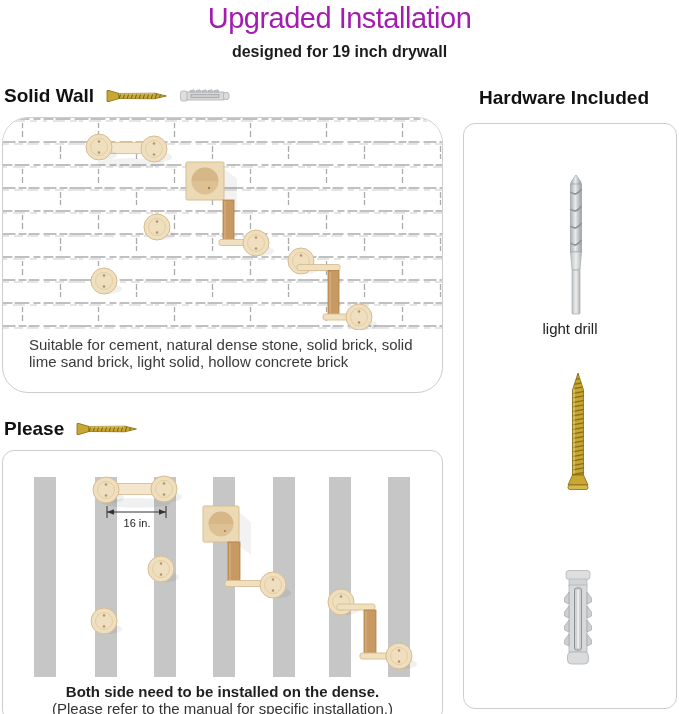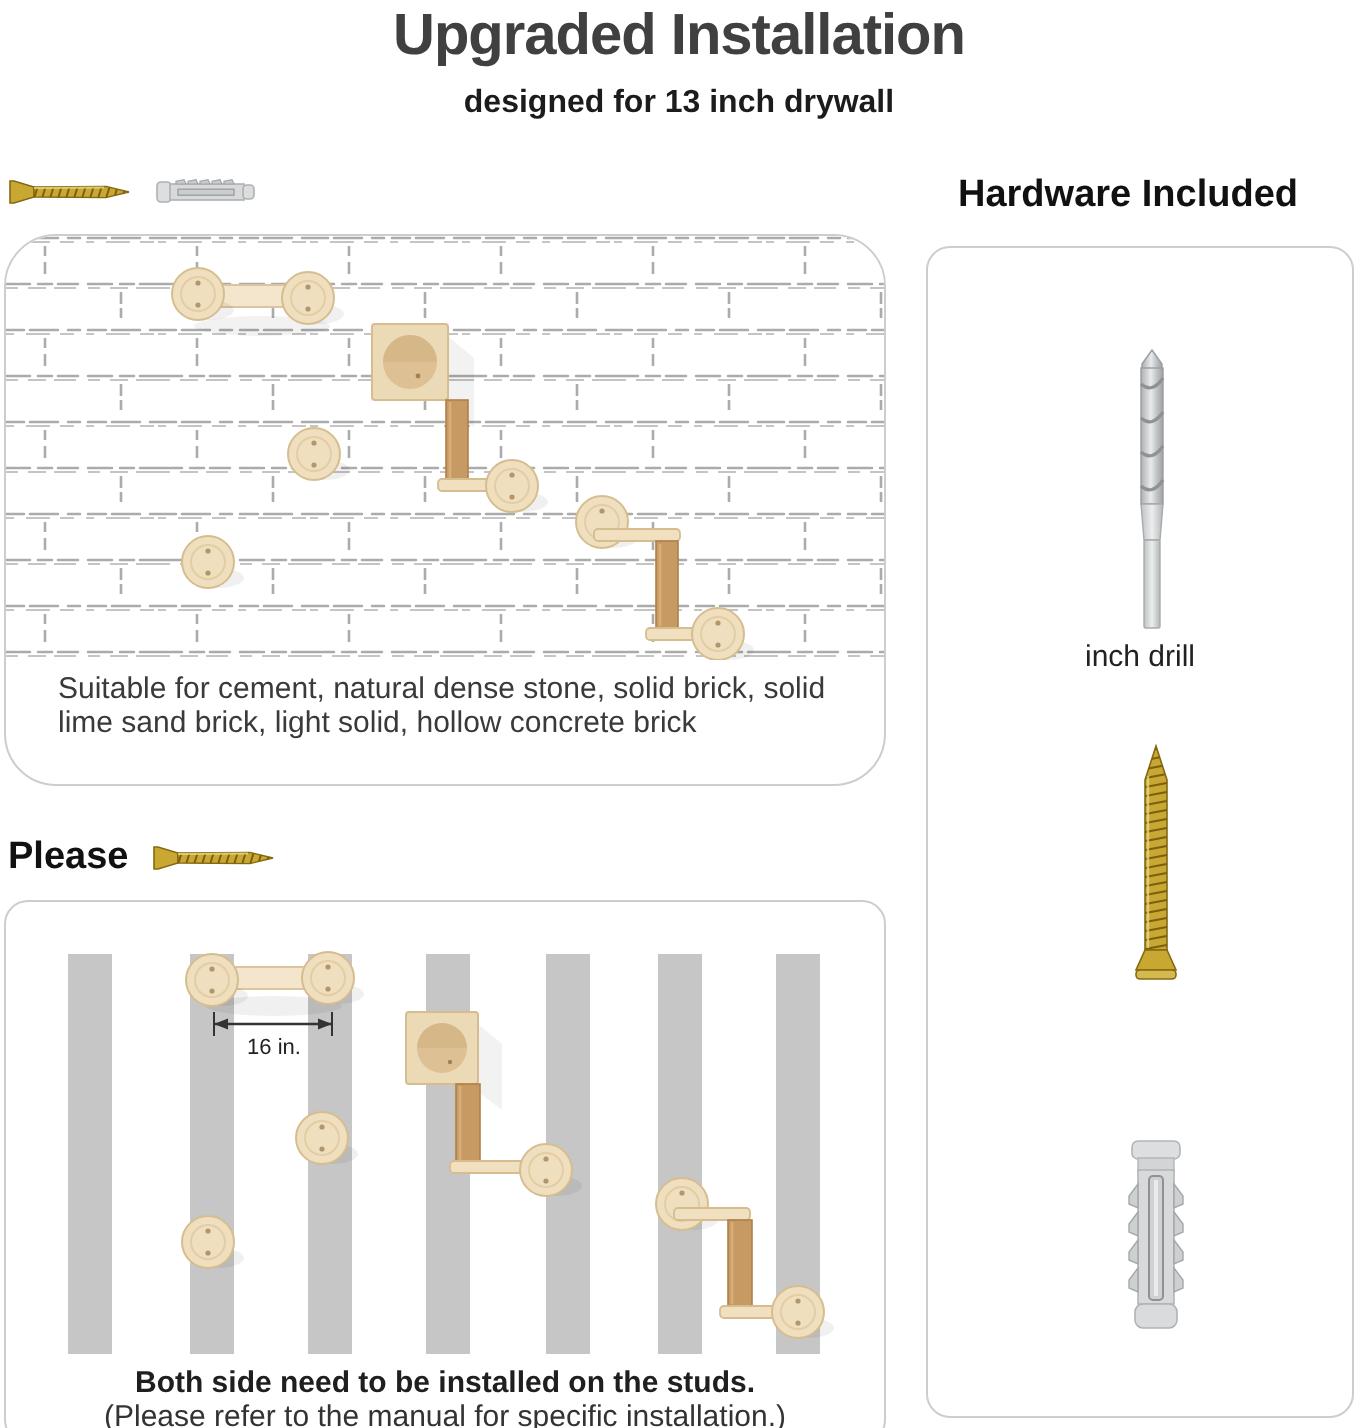--- a/index.html
+++ b/index.html
@@ -1,19 +1,19 @@
 <!DOCTYPE html>
 <html><head>
 <meta charset="utf-8">
 <style>
   html,body{margin:0;padding:0;background:#ffffff;}
   body{width:679px;height:714px;font-family:"Liberation Sans",sans-serif;color:#1a1a1a;overflow:hidden;}
   .page{position:relative;width:679px;height:714px;}
   header{text-align:center;}
-  h1{margin:2px 0 0 0;font-size:29px;line-height:1.15;font-weight:700;letter-spacing:-.5px;color:#404040;}
+  h1{margin:2px 0 0 0;font-size:29px;line-height:1.15;font-weight:400;letter-spacing:-.5px;color:#a21caf;}
   .subtitle{margin-top:8px;font-size:16px;font-weight:700;color:#1c1c1c;}
   .content{display:flex;padding:0 0 0 2px;}
   .left-col{width:441px;flex:0 0 441px;}
   .right-col{width:214px;flex:0 0 214px;margin-left:20px;}
   .heading-row{display:flex;align-items:center;gap:12px;margin:24px 0 10px 2px;height:22px;}
   .h2{font-size:19px;font-weight:700;color:#111;white-space:nowrap;}
   .panel{border:1px solid #cdcdcd;border-radius:12px;background:#fff;overflow:hidden;box-sizing:border-box;}
   .solid-panel{width:441px;height:276px;border-radius:26px;}
   .drywall-panel{width:441px;height:272px;margin-top:9px;}
   .hardware-panel{position:relative;width:214px;height:586px;margin-top:14px;}
@@ -26,28 +26,29 @@
   svg{display:block;}
   .hrow2{margin-top:25px;}
 </style>
 </head>
 <body>
 
 <div class="page">
 
   <header>
     <h1>Upgraded Installation</h1>
-    <div class="subtitle">designed for 13 inch drywall</div>
+    <div class="subtitle">designed for 19 inch drywall</div>
   </header>
 
   <div class="content">
 
     <div class="left-col">
 
       <div class="heading-row">
+        <span class="h2">Solid Wall</span>
 
         <svg width="62" height="14" viewBox="0 0 62 14">
           <defs>
             <pattern id="thrH" width="4" height="14" patternUnits="userSpaceOnUse">
               <line x1="0.5" y1="12" x2="3.5" y2="2" stroke="#7a600f" stroke-width="1"></line>
             </pattern>
           </defs>
           <polygon points="1,1.5 1,12.5 3,12.5 13,9.5 13,4.5 3,1.5" fill="#c9a733" stroke="#85690f" stroke-width="0.8"></polygon>
           <polygon points="13,4.5 49,4.2 60.5,7 49,9.8 13,9.5" fill="#c9a733" stroke="#85690f" stroke-width="0.7"></polygon>
           <polygon points="13,4.5 49,4.2 60.5,7 49,9.8 13,9.5" fill="url(#thrH)"></polygon>
@@ -187,21 +188,21 @@
           <g>
             <use href="#disc" x="338" y="151"></use>
             <rect x="334" y="153" width="38" height="6" rx="2" fill="#f0e0c0" stroke="#d6bd90" stroke-width="0.9"></rect>
             <rect x="361" y="159" width="12" height="44" fill="#c79963" stroke="#b08048" stroke-width="0.8"></rect>
             <line x1="363" y1="160" x2="363" y2="201" stroke="#dcb37f" stroke-width="1.4" opacity="0.8"></line>
             <rect x="357" y="202" width="48" height="6" rx="2" fill="#f0e0c0" stroke="#d6bd90" stroke-width="0.9"></rect>
             <use href="#disc" x="396" y="205"></use>
           </g>
         </svg>
         <div class="dry-caption">
-          <div class="b">Both side need to be installed on the studs.</div>
+          <div class="b">Both side need to be installed on the dense.</div>
           <div class="r">(Please refer to the manual for specific installation.)</div>
         </div>
       </div>
     </div>
 
     <div class="right-col">
       <div class="h2" style="margin:26px 0 0 16px;">Hardware Included</div>
 
       <div class="panel hardware-panel">
 
@@ -224,21 +225,21 @@
           <g stroke="#8f9295" stroke-width="1.6" fill="none">
             <path d="M8.5,18 Q14,23 19.5,15"></path>
             <path d="M8.5,35 Q14,40 19.5,32"></path>
             <path d="M8.5,52 Q14,57 19.5,49"></path>
             <path d="M8.5,69 Q14,74 19.5,66"></path>
           </g>
           <polygon points="8.5,78 19.5,78 18,96 10,96" fill="url(#shank)" stroke="#a8abad" stroke-width="0.7"></polygon>
           <rect x="10" y="96" width="8" height="44" rx="1" fill="url(#shank)" stroke="#a8abad" stroke-width="0.7"></rect>
         </svg>
 
-        <div class="hw-label">inch drill</div>
+        <div class="hw-label">light drill</div>
 
         <svg class="abs" style="left:101px;top:248px;" width="26" height="122" viewBox="0 0 26 122">
           <defs>
             <pattern id="thrV" width="26" height="4.5" patternUnits="userSpaceOnUse">
               <line x1="5" y1="4" x2="21" y2="1" stroke="#7a600f" stroke-width="1.1"></line>
             </pattern>
           </defs>
           <polygon points="13,1 18.5,18 18.5,103 7.5,103 7.5,18" fill="#c9a733" stroke="#85690f" stroke-width="0.8"></polygon>
           <polygon points="13,1 18.5,18 18.5,103 7.5,103 7.5,18" fill="url(#thrV)"></polygon>
           <line x1="9" y1="16" x2="9" y2="102" stroke="#ead98a" stroke-width="1.2" opacity="0.75"></line>

